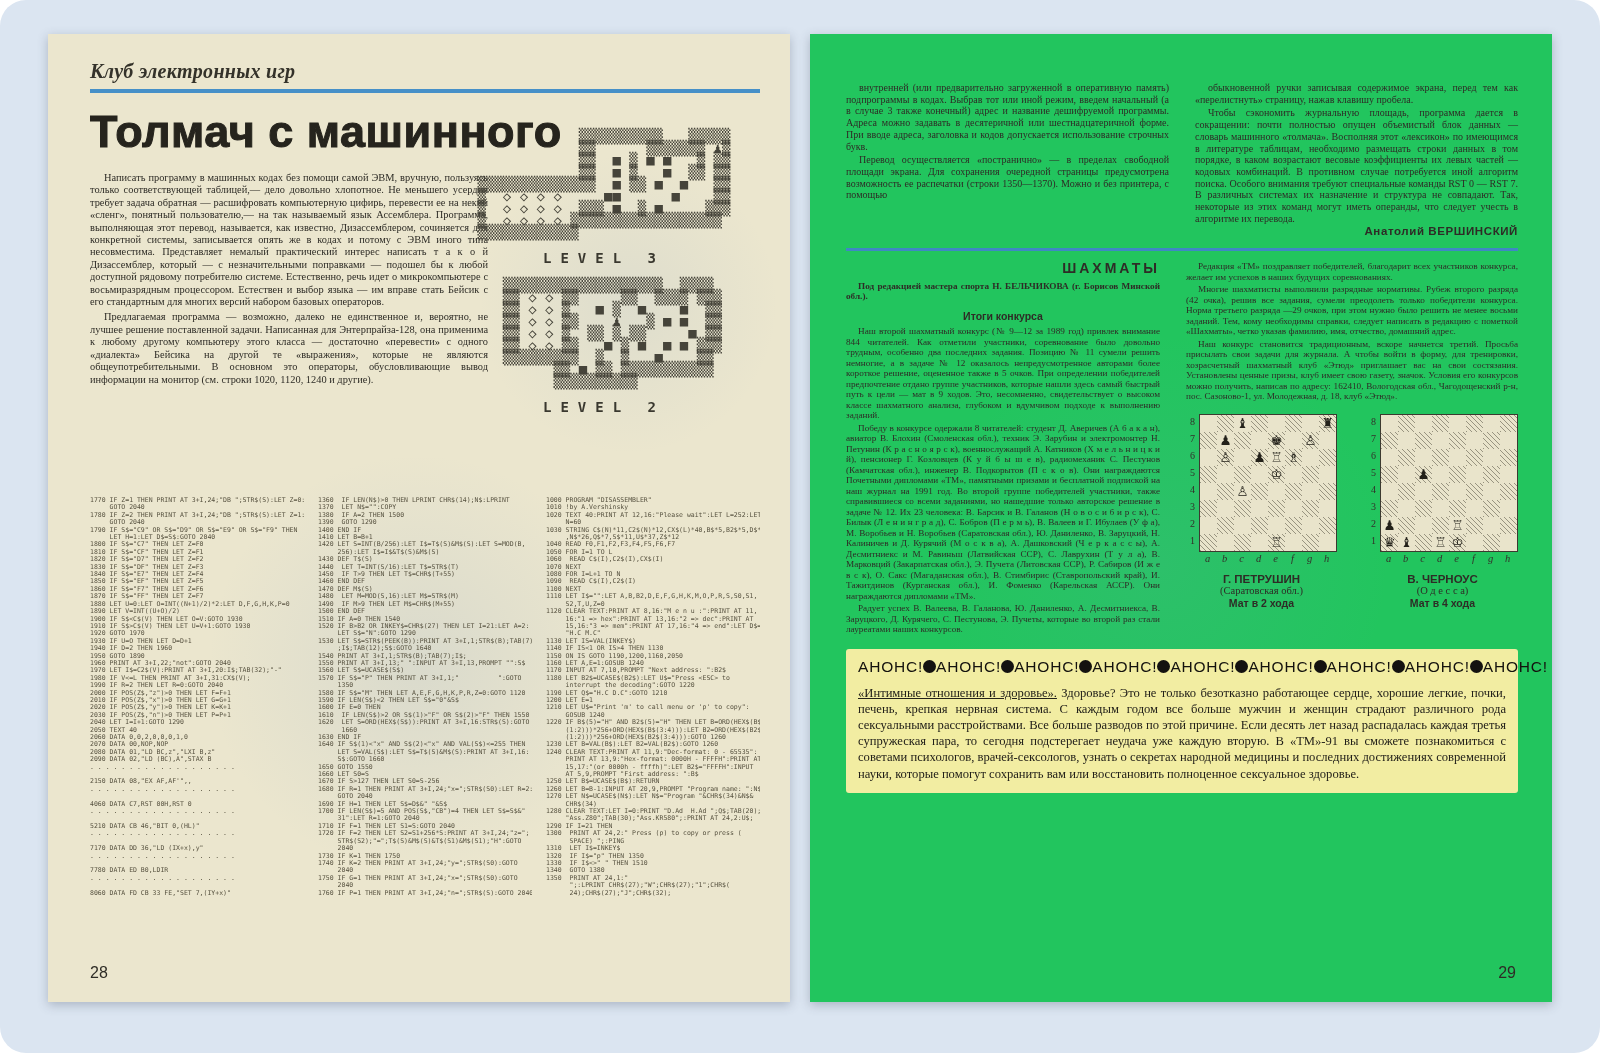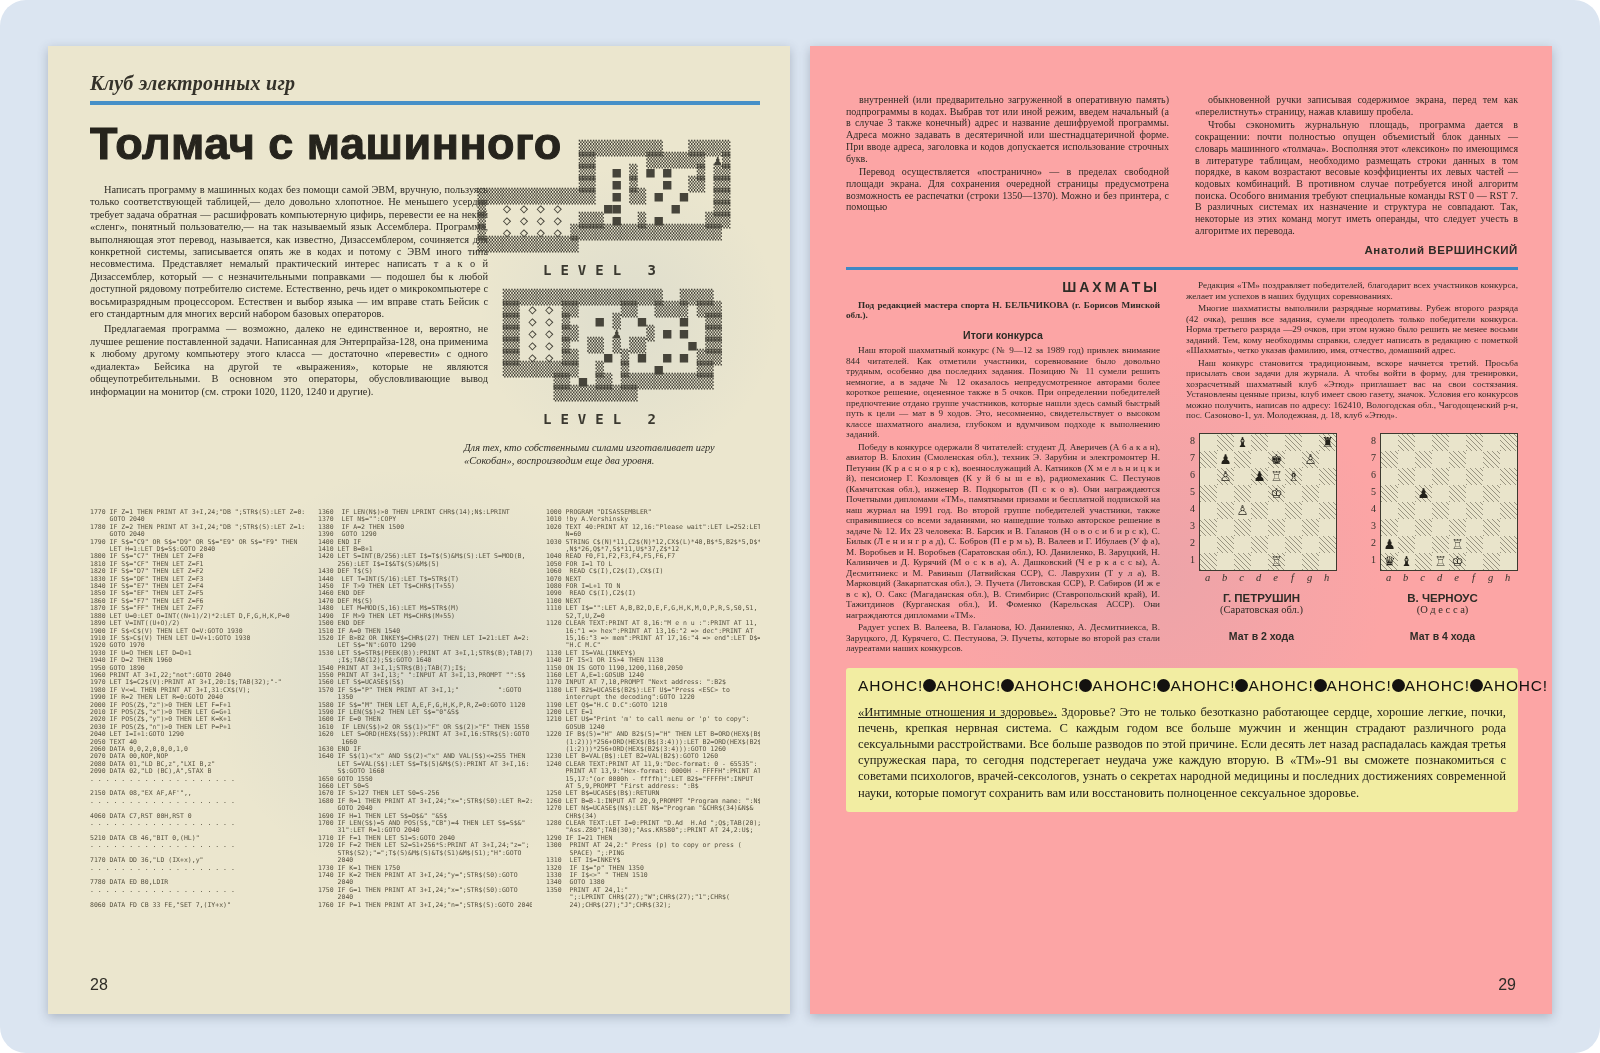--- a/index.html
+++ b/index.html
@@ -1,22 +1,22 @@
 <!DOCTYPE html>
 <html><head>
 <meta charset="utf-8">
 <style>
   html,body { margin:0; padding:0; background:#ffffff; }
   .canvas { position:relative; width:1600px; height:1053px; background:#dbe5f1;
             border-radius:26px; overflow:hidden;
             font-family:"Liberation Serif","DejaVu Serif",serif; color:#2e2c26; }
-  .page { position:absolute; top:46px; width:742px; height:968px;
+  .page { position:absolute; top:34px; width:742px; height:968px;
           box-shadow:0 3px 10px rgba(60,70,90,.30); overflow:hidden; }
   .page.left  { left:48px;  background:#ebe6ce; }
-  .page.right { left:810px; background:#fca5a5; }
+  .page.right { left:810px; background:#22c55e; }
   .ghost { position:absolute; border-radius:50%; pointer-events:none; }
   .g1 { left:160px; top:420px; width:420px; height:420px;
         background:radial-gradient(closest-side, rgba(125,155,195,.16), rgba(125,155,195,0)); }
   .g2 { left:430px; top:120px; width:300px; height:300px;
         background:radial-gradient(closest-side, rgba(125,155,195,.12), rgba(125,155,195,0)); }
   .g3 { left:120px; top:300px; width:460px; height:460px;
         background:radial-gradient(closest-side, rgba(125,155,195,.12), rgba(125,155,195,0)); }
 
   
   .lp-inner { position:absolute; top:26px; left:42px; right:30px; bottom:24px; }
@@ -44,21 +44,21 @@
   .page-num { position:absolute; bottom:20px; font-family:"Liberation Sans",sans-serif;
               font-size:16px; color:#2e2c26; }
   .page-num.ln { left:42px; } .page-num.rn { right:36px; }
 
   
   .rp-inner { position:absolute; top:26px; left:36px; right:34px; bottom:24px; }
   .article-row { display:flex; gap:26px; margin-top:22px; }
   .article-col { flex:1; font-size:10px; line-height:11.7px; text-align:justify; }
   .article-col p.bp { margin:0 0 2px; text-indent:13px; }
   .byline { text-align:right; font-family:"Liberation Sans",sans-serif; font-weight:bold;
-            font-size:11.5px; letter-spacing:.6px; margin-top:9px; }
+            font-size:11.5px; letter-spacing:.6px; margin-top:2px; }
   .rp-rule { height:3px; background:#3f88c4; margin:10px 0 10px; }
 
   .chess-row { display:flex; gap:26px; }
   .chess-col { flex:1; font-size:9.2px; line-height:10.5px; text-align:justify; }
   .chess-col p.bp { margin:0 0 2px; text-indent:12px; }
   .chess-title { text-align:right; font-family:"Liberation Sans",sans-serif; font-weight:bold;
                  font-size:14px; letter-spacing:3px; margin:2px 0 7px; }
   .chess-editor { font-weight:bold; text-indent:12px; margin:0 0 9px; }
   .chess-subhead { text-align:center; font-family:"Liberation Sans",sans-serif; font-weight:bold;
                    font-size:10.5px; margin:7px 0 5px; }
@@ -71,21 +71,21 @@
                 font-size:10px; color:#33312a; }
   .bgrid { display:grid; grid-template-columns:repeat(8,17px); grid-template-rows:repeat(8,17px);
            border:1.5px solid #3c3a30; background:#e9e4cb; }
   .sq { display:flex; align-items:center; justify-content:center; font-size:13.5px;
         color:#23211a; font-family:"DejaVu Sans",sans-serif; }
   .sq.dark { background:repeating-linear-gradient(45deg, rgba(72,68,54,.50) 0 1px, transparent 1px 3.6px); }
   .files { display:flex; margin-left:13px; }
   .file-label { width:17px; text-align:center; font-size:10.5px; font-style:italic; color:#33312a; margin-top:2px; }
   .bname { font-family:"Liberation Sans",sans-serif; font-weight:bold; font-size:11.5px; margin-top:10px; }
   .bplace { font-size:10.5px; margin-top:1px; }
-  .btask { font-family:"Liberation Sans",sans-serif; font-weight:bold; font-size:10.5px; margin-top:16px; }
+  .btask { font-family:"Liberation Sans",sans-serif; font-weight:bold; font-size:10.5px; margin-top:2px; }
 
   .anons { margin-top:12px; background:#f2eda2; padding:9px 12px 11px; border-radius:3px; }
   .anons-strip { display:flex; align-items:center; justify-content:space-between;
                  font-family:"Liberation Sans",sans-serif; font-weight:normal; font-size:15.5px;
                  letter-spacing:.8px; color:#14120e; }
   .anons-dot { width:13px; height:13px; background:#141210; border-radius:50%; flex:0 0 auto; }
   .anons-text { margin-top:9px; font-size:12.6px; line-height:16.2px; text-align:justify; color:#23211a; }
   .anons-lead { text-decoration:underline; }
 </style>
 </head>
@@ -120,21 +120,20 @@
         <pre class="map">  ▒▒▒▒▒▒▒▒▒▒▒▒▒▒▒▒▒▒▒  ▒▒▒▒
   ▒▒ ◇ ◇ ▒▒     ▒▒  ▒▒▒▒ ▒▒▒
   ▒▒ ◇ ◇ ▒   ■ ▒  ■    ■  ▒▒
   ▒▒ ◇ ◇ ▒▒    ♟   ▒ ■ ■  ▒▒
   ▒▒ ◇ ◇ ▒  ▒▒ ▒ ▒▒     ■ ▒▒
   ▒▒ ◇ ◇ ▒▒   ■ ▒ ■  ■ ■ ▒▒▒
   ▒▒▒▒▒▒▒▒▒  ▒  ▒   ■    ▒▒
         ▒▒ ■ ▒▒ ▒▒▒▒▒▒▒▒▒▒▒
         ▒▒▒▒▒▒▒▒▒▒</pre>
         <div class="level-label">LEVEL 2</div>
-        <div class="levels-caption"><span class="cap">Для тех, кто собственными силами изготавливает игру «Сокобан», воспроизводим еще два уровня.</span></div>
       </div>
 
       <div class="listing">
         <pre class="code">1770 IF Z=1 THEN PRINT AT 3+I,24;"DB ";STR$(S):LET Z=0:
      GOTO 2040
 1780 IF Z=2 THEN PRINT AT 3+I,24;"DB ";STR$(S):LET Z=1:
      GOTO 2040
 1790 IF S$="C9" OR S$="D9" OR S$="E9" OR S$="F9" THEN
      LET H=1:LET D$=S$:GOTO 2040
 1800 IF S$="C7" THEN LET Z=F0

